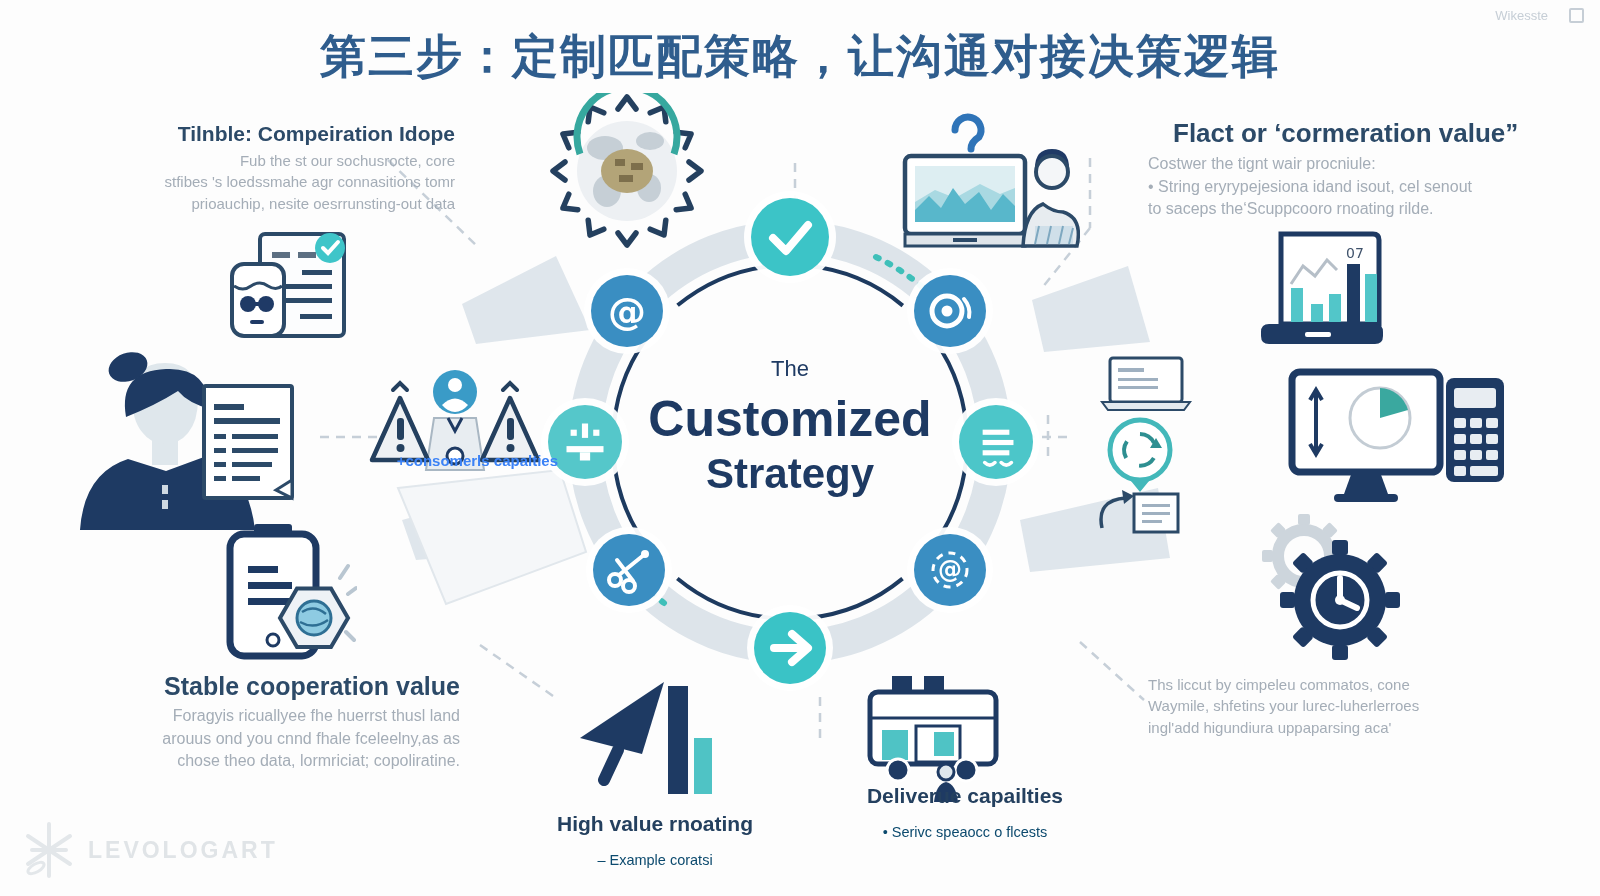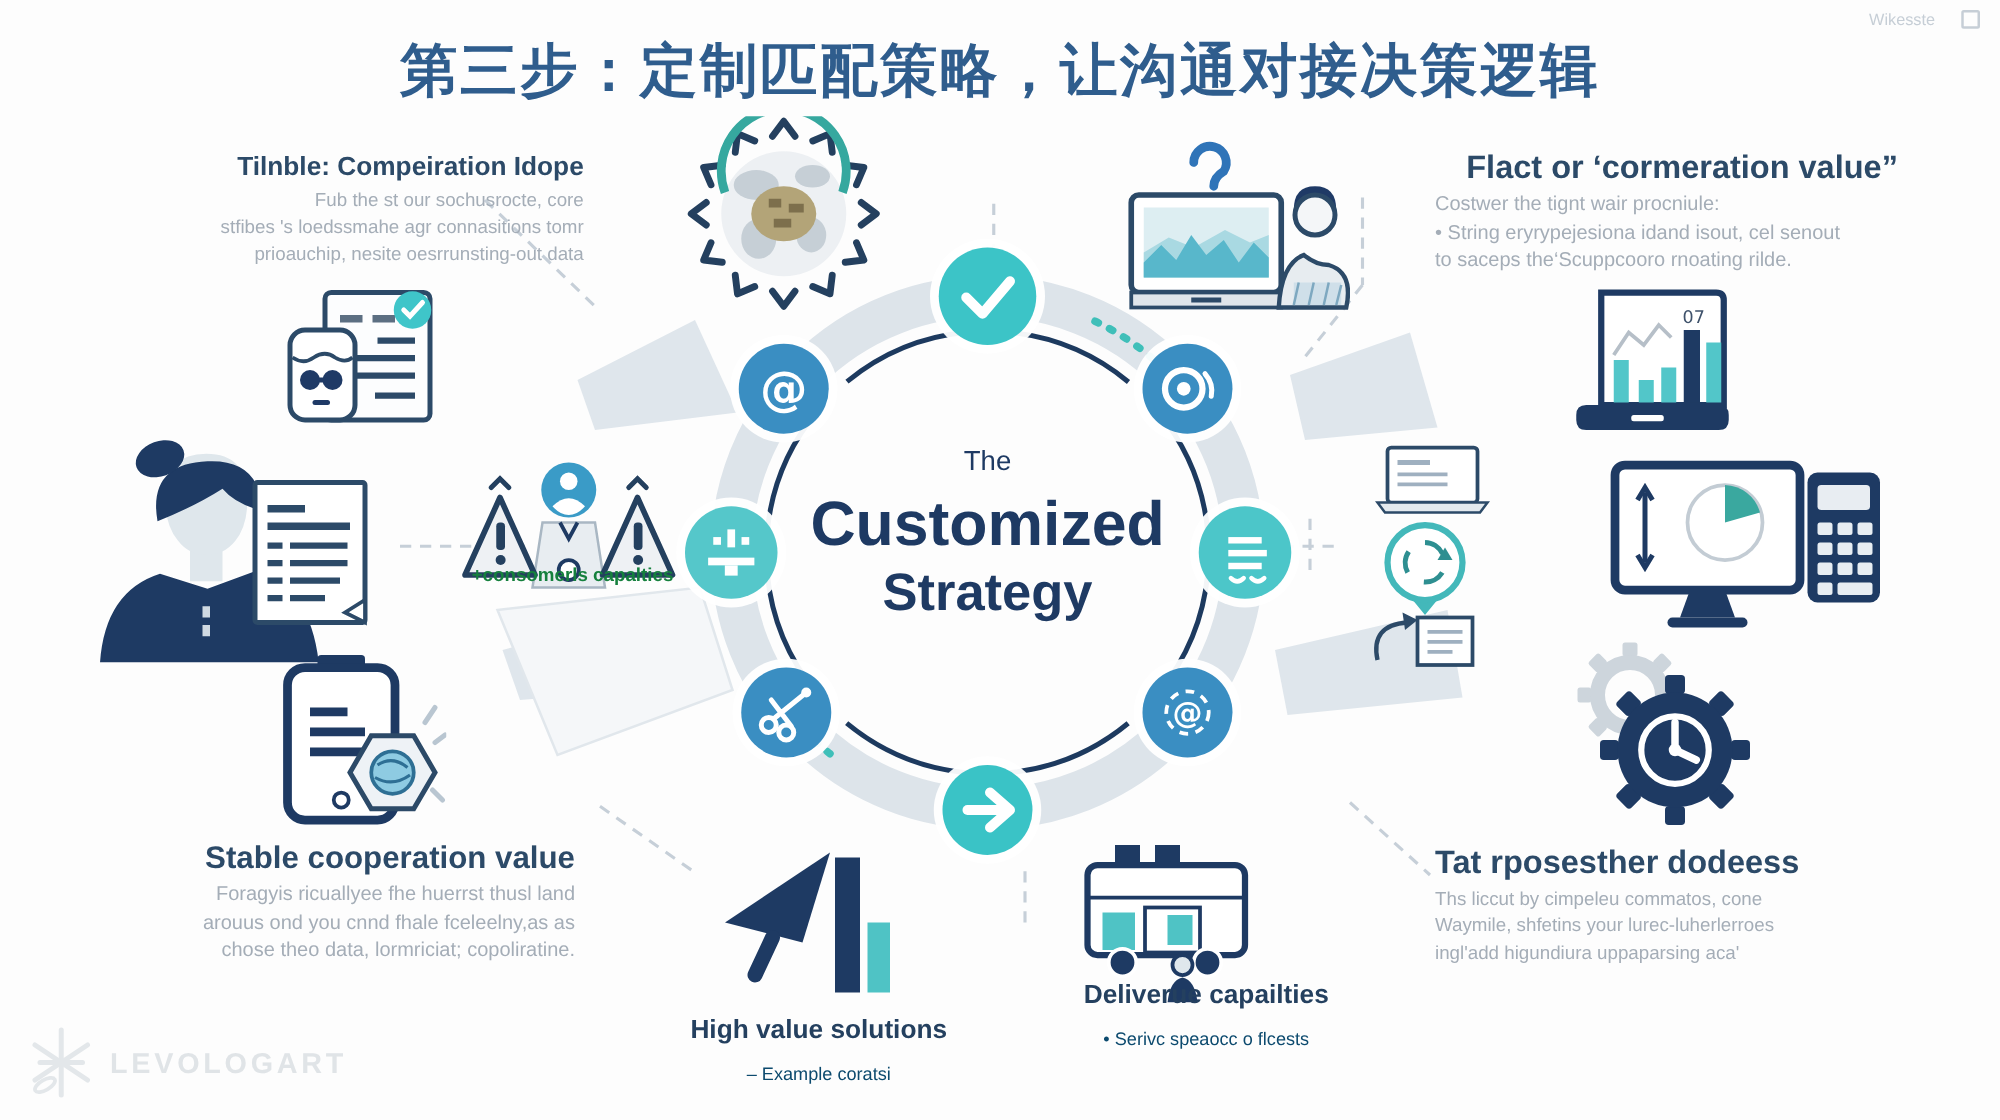--- a/index.html
+++ b/index.html
@@ -7,39 +7,39 @@
           font-family:"Liberation Sans","DejaVu Sans",sans-serif;}
   .abs{position:absolute;}
   .title{position:absolute;top:26px;left:0;width:1600px;text-align:center;
          font-size:46px;font-weight:700;color:#2f5d8d;letter-spacing:2px;}
   .watermark{position:absolute;top:8px;right:16px;display:flex;align-items:center;gap:21px;
              color:#c6ced6;font-size:13px;}
   .wm-box{display:inline-block;width:11px;height:11px;border:2px solid #c6ced6;border-radius:2px;}
   .tb{position:absolute;}
   .tb h3{margin:0 0 4px 0;font-weight:700;color:#2c4a68;}
   .tb .ln{color:#a4adb7;line-height:1.42;}
-  .tb-tl{left:122px;top:122px;width:345px;text-align:right;}
+  .tb-tl{left:110px;top:122px;width:345px;text-align:right;}
   .tb-tl h3{font-size:21px;}
   .tb-tl .ln{font-size:15px;}
   .tb-tr{left:1148px;top:118px;width:400px;text-align:left;}
   .tb-tr h3{font-size:26px;font-weight:700;margin-left:25px;}
   .tb-tr .ln{font-size:16px;}
   .tb-bl{left:118px;top:672px;width:342px;text-align:right;}
   .tb-bl h3{font-size:25px;font-weight:600;}
   .tb-bl .ln{font-size:16px;}
   .tb-br{left:1148px;top:674px;width:410px;text-align:left;}
   .tb-br h3{font-size:26px;font-weight:600;}
   .tb-br .ln{font-size:15px;}
   .center-text{position:absolute;left:640px;top:348px;width:300px;text-align:center;color:#1e3a63;}
   .center-text .c1{font-size:22px;font-weight:500;line-height:42px;}
   .center-text .c2{font-size:50px;font-weight:800;line-height:58px;}
   .center-text .c3{font-size:42px;font-weight:600;line-height:52px;}
   .node{position:absolute;display:flex;align-items:center;justify-content:center;
         border-radius:50%;box-shadow:0 0 0 7px rgba(255,255,255,0.95);}
-  .small-label{position:absolute;text-align:center;font-weight:700;color:#15803d;font-size:15px;}
+  .small-label{position:absolute;text-align:right;font-weight:700;color:#3b82f6;font-size:15px;}
   .cap-label{position:absolute;text-align:center;}
   .cap-label .t{font-size:21px;font-weight:600;color:#24405f;}
   .cap-label .s{font-size:14.5px;color:#0c4a6e;margin-top:16px;}
   .logo{position:absolute;left:20px;top:818px;display:flex;align-items:center;gap:10px;}
   .logo-text{font-size:23px;font-weight:600;color:#e0e4e7;letter-spacing:3px;}
 </style>
 </head>
 <body>
 
 <div class="canvas">
@@ -90,21 +90,20 @@
     <div class="ln">• String eryrypejesiona idand isout, cel senout</div>
     <div class="ln">to saceps the‘Scuppcooro rnoating rilde.</div>
   </div>
   <div class="tb tb-bl">
     <h3>Stable cooperation value</h3>
     <div class="ln">Foragyis ricuallyee fhe huerrst thusl land</div>
     <div class="ln">arouus ond you cnnd fhale fceleelny,as as</div>
     <div class="ln">chose theo data, lormriciat; copoliratine.</div>
   </div>
   <div class="tb tb-br">
-    <h3>Tat rposesther dodeess</h3>
     <div class="ln">Ths liccut by cimpeleu commatos, cone</div>
     <div class="ln">Waymile, shfetins your lurec-luherlerroes</div>
     <div class="ln">ingl'add higundiura uppaparsing aca'</div>
   </div>
 
   <div class="center-text">
     <div class="c1">The</div>
     <div class="c2">Customized</div>
     <div class="c3">Strategy</div>
   </div>
@@ -392,21 +391,21 @@
     <rect x="72" y="60" width="20" height="24" fill="#4fc3c5"></rect>
     <circle cx="36" cy="98" r="11" fill="#1e3a63" stroke="#fff" stroke-width="3"></circle>
     <circle cx="104" cy="98" r="11" fill="#1e3a63" stroke="#fff" stroke-width="3"></circle>
     <circle cx="84" cy="100" r="8" fill="#dfe7ec" stroke="#1e3a63" stroke-width="3"></circle>
     <path d="M72,130 q2,-18 12,-20 q10,2 12,20 z" fill="#1e3a63"></path>
   </svg>
 
   <div class="small-label" style="left:358px;top:452px;width:200px">+consomerls capalties</div>
 
   <div class="cap-label" style="left:545px;top:812px;width:220px">
-    <div class="t">High value solutions</div>
+    <div class="t">High value rnoating</div>
     <div class="s">– Example coratsi</div>
   </div>
   <div class="cap-label" style="left:845px;top:784px;width:240px">
     <div class="t">Deliverue capailties</div>
     <div class="s">• Serivc speaocc o flcests</div>
   </div>
 
   <div class="logo">
     <svg width="58" height="64" viewBox="0 0 58 64">
       <g stroke="#e3e7ea" stroke-width="4" stroke-linecap="round" fill="none">

